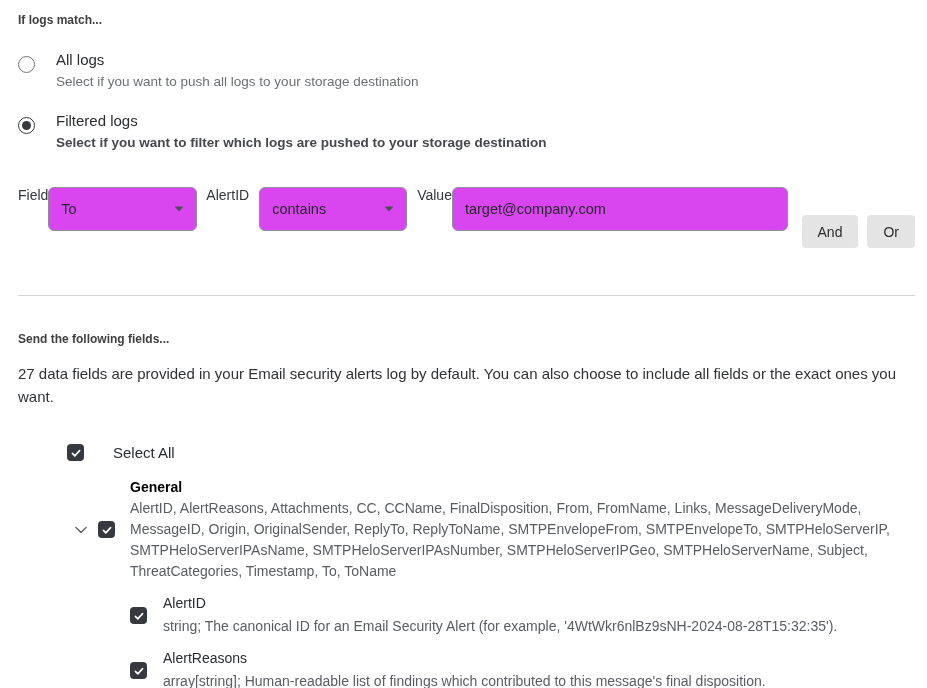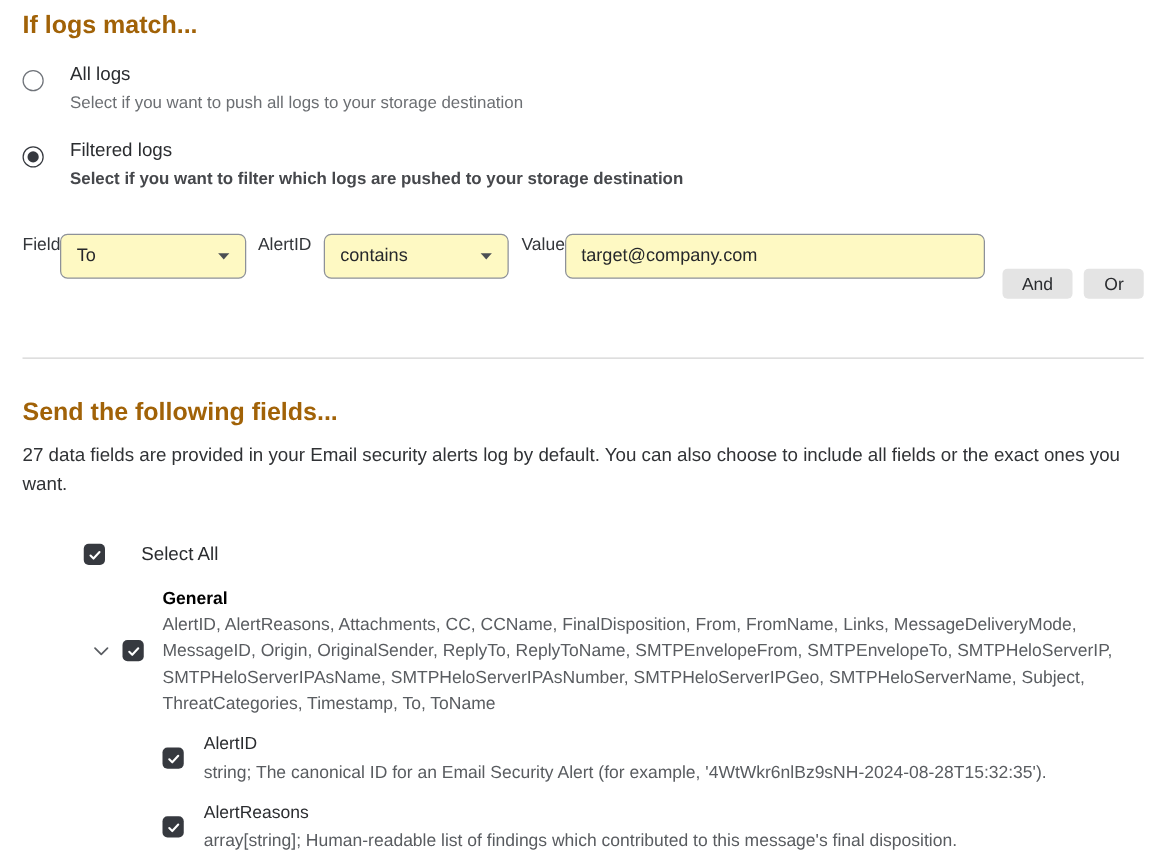--- a/index.html
+++ b/index.html
@@ -5,23 +5,23 @@
   * { margin: 0; padding: 0; box-sizing: border-box; }
   html, body { width: 927px; height: 688px; background: #ffffff; overflow: hidden; }
   body {
     font-family: "Liberation Sans", "DejaVu Sans", sans-serif;
     color: #26282b;
     position: relative;
   }
   .page { padding: 11px 12px 0 18px; }
 
   .section-heading {
-    font-size: 20px;
+    font-size: 12px;
     font-weight: bold;
-    color: #a16207;
+    color: #404040;
     line-height: 19px;
   }
 
   
   .radio-option { display: flex; margin-top: 20px; }
   .radio-circle {
     width: 17px; height: 17px;
     border: 1.5px solid #70747a;
     border-radius: 50%;
     margin-top: 6px;
@@ -36,38 +36,38 @@
   .radio-texts { margin-left: 21px; }
   .radio-label { font-size: 15px; color: #2a2c2f; line-height: 19px; }
   .radio-desc { font-size: 13.5px; color: #6c6f73; line-height: 18px; margin-top: 4px; }
   .radio-desc.emph { font-weight: bold; color: #46484c; }
 
   
   .filter-row { display: flex; margin-top: 35px; align-items: flex-start; }
   .field-col { display: flex; flex-direction: row; }
   .col-label { font-size: 14px; color: #33363a; line-height: 17px; margin-bottom: 9px; }
   .select-box, .text-input {
-    height: 36px;
+    height: 44px;
     border: 1px solid #8d9199;
     border-radius: 6px;
-    background: #fef9c3;
+    background: #d946ef;
     display: flex; align-items: center;
     font-size: 14.5px;
     color: #26282b;
     padding: 0 12px;
   }
   .select-box { justify-content: space-between; cursor: pointer; }
   .select-box .caret { flex: 0 0 auto; margin-left: 8px; display: flex; }
   .w-field { width: 149px; }
   .w-operator { width: 148px; margin-left: 10px; }
   .w-value { width: 457px; margin-left: 10px; }
   .text-input { width: 100%; outline: none; font-family: inherit; }
   .logic-buttons { display: flex; margin-left: 14px; margin-top: 28px; }
   .logic-btn {
-    height: 24px;
+    height: 33px;
     background: #e4e4e4;
     border: none;
     border-radius: 4px;
     font-family: inherit;
     font-size: 14px;
     color: #2a2c2f;
     cursor: pointer;
     padding: 0 16px;
   }
   .logic-btn + .logic-btn { margin-left: 9px; }

